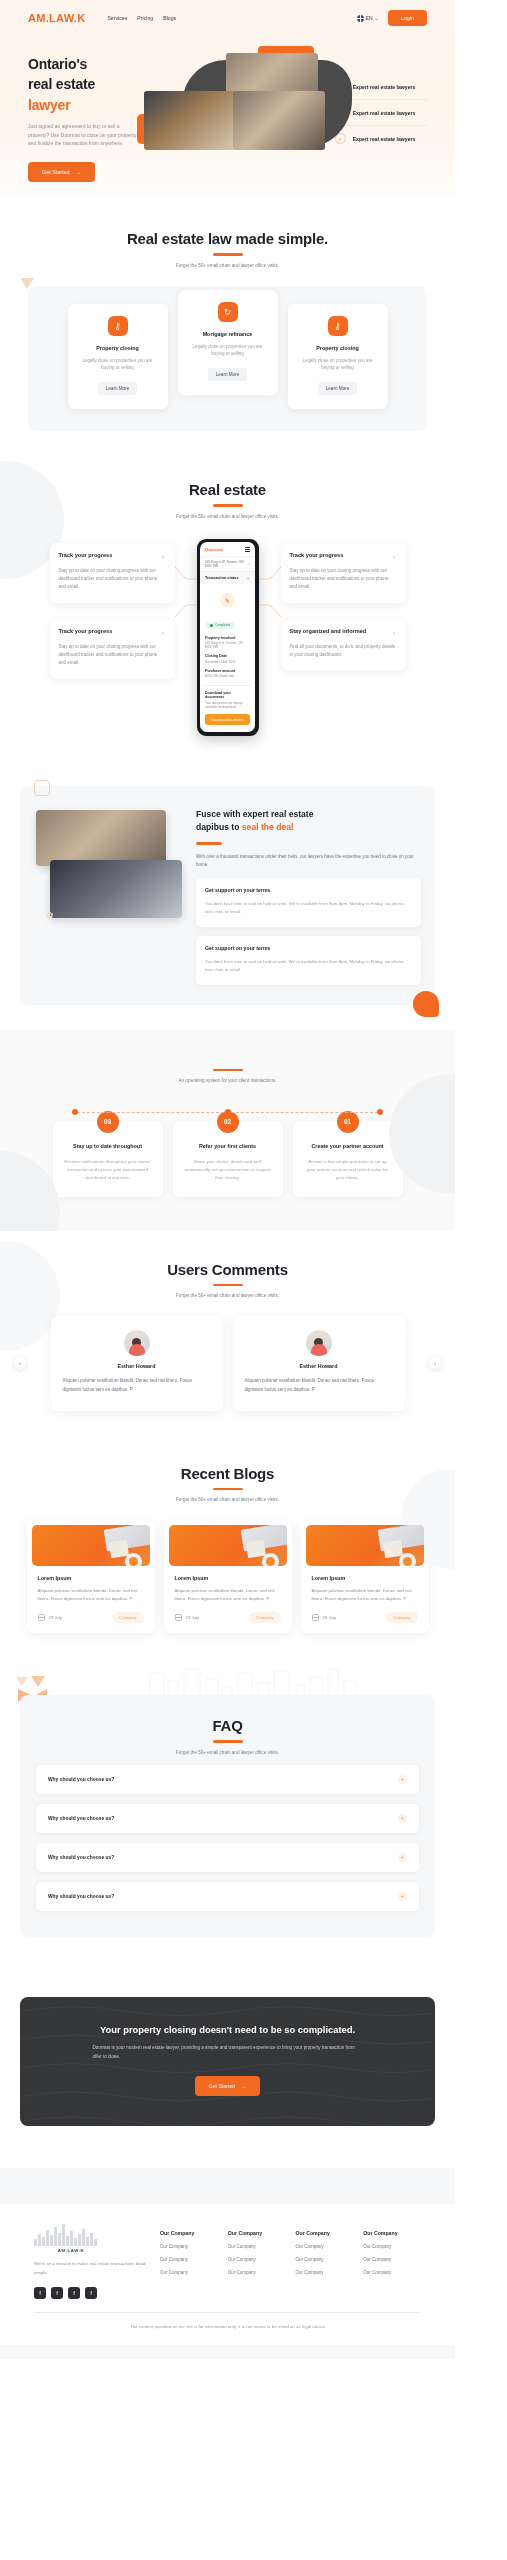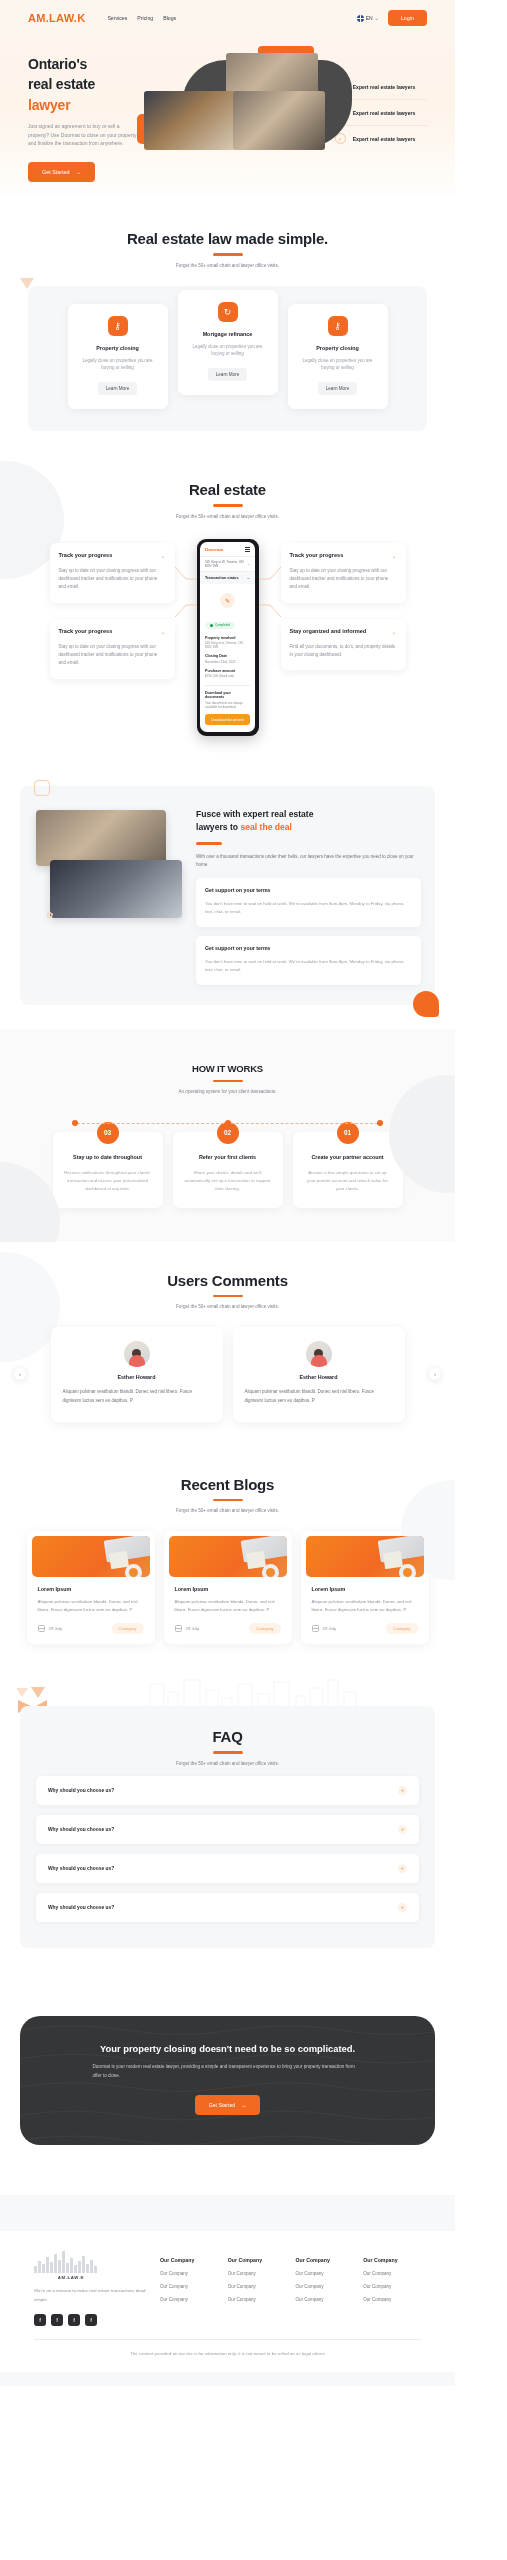--- a/index.html
+++ b/index.html
@@ -284,21 +284,21 @@
   .faq-band{ margin:22px 20px 0; background:#f6f7f8; border-radius:8px; padding:22px 16px 26px; position:relative; }
   .faq-item{ background:#fff; border-radius:5px; padding:10px 12px; margin-top:10px;
     display:flex; align-items:center; justify-content:space-between;
     box-shadow:0 1px 6px rgba(20,25,40,.05); }
   .faq-q{ font-size:4.9px; font-weight:bold; color:#22262c; }
   .plus{ width:9px;height:9px;border-radius:50%;background:#fdf2e7;color:#f0a060;
     display:flex;align-items:center;justify-content:center;font-size:6px;}
 
   
   .cta-sec{ padding:18px 0 34px; background:#fff; }
-  .cta-band{ margin:16px 20px; background:#353638; border-radius:20px; padding:27px 20px 30px;
+  .cta-band{ margin:8px 20px; background:#353638; border-radius:8px; padding:27px 20px 30px;
     text-align:center; position:relative; overflow:hidden; }
   .cta-waves{ position:absolute; inset:0; opacity:.55; }
   .cta-h{ font-size:9.4px; font-weight:bold; color:#fff; position:relative; }
   .cta-p{ font-size:4.6px; color:#c9cbcd; line-height:1.95; margin:9px auto 0; width:270px;
     text-align:left; position:relative; }
   .cta-b{ margin-top:15px; background:#f26a21;color:#fff;border:none;border-radius:4px;
     font-size:5.2px; padding:7px 14px; display:inline-flex;align-items:center;gap:6px;
     cursor:pointer; position:relative; font-family:"Liberation Sans",sans-serif;}
 
   
@@ -522,21 +522,21 @@
       <div class="sq-outline"></div>
       <div class="lw-left">
         <div class="lw-img1"></div>
         <div class="lw-img2"></div>
         <div class="flower">✿</div>
       </div>
       <div class="lw-right">
         <div class="lw-h">
           <div>Fusce with expert real estate</div>
           <div>
-            <span>lawyers to </span><span class="accent">seal the deal</span>
+            <span>dapibus to </span><span class="accent">seal the deal</span>
           </div>
         </div>
         <div class="lw-rule"></div>
         <div class="lw-p">With over a thousand transactions under their belts, our lawyers have the expertise you need to close on your home.</div>
         <div class="lw-card">
           <h4>Get support on your terms</h4>
           <p>You don't have time to wait on hold at work. We're available from 8am-8pm, Monday to Friday, via phone, text, chat, or email.</p>
         </div>
         <div class="lw-card">
           <h4>Get support on your terms</h4>
@@ -544,21 +544,20 @@
         </div>
       </div>
       <div class="blob-orange"></div>
     </div>
   </div>
 
   <div class="how sec">
     <div class="how-circ"></div>
     <div class="how-circ2"></div>
     <div class="sec-head">
-      <div class="sec-title sm">HOW IT WORKS</div>
       <div class="sec-rule"></div>
       <div class="sec-sub">An operating system for your client transactions.</div>
     </div>
     <div class="timeline">
       <div class="tl-line"></div>
       <div class="tl-dot" style="left:36px"></div>
       <div class="tl-dot" style="left:50%;margin-left:-3px"></div>
       <div class="tl-dot" style="right:36px"></div>
     </div>
     <div class="steps">

